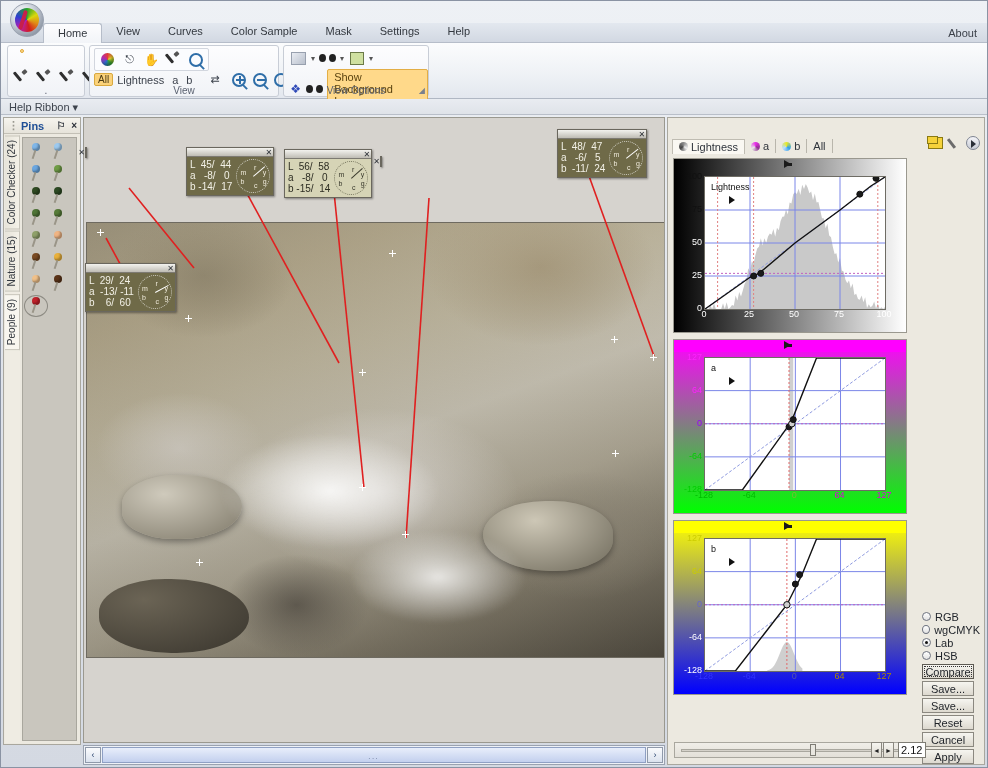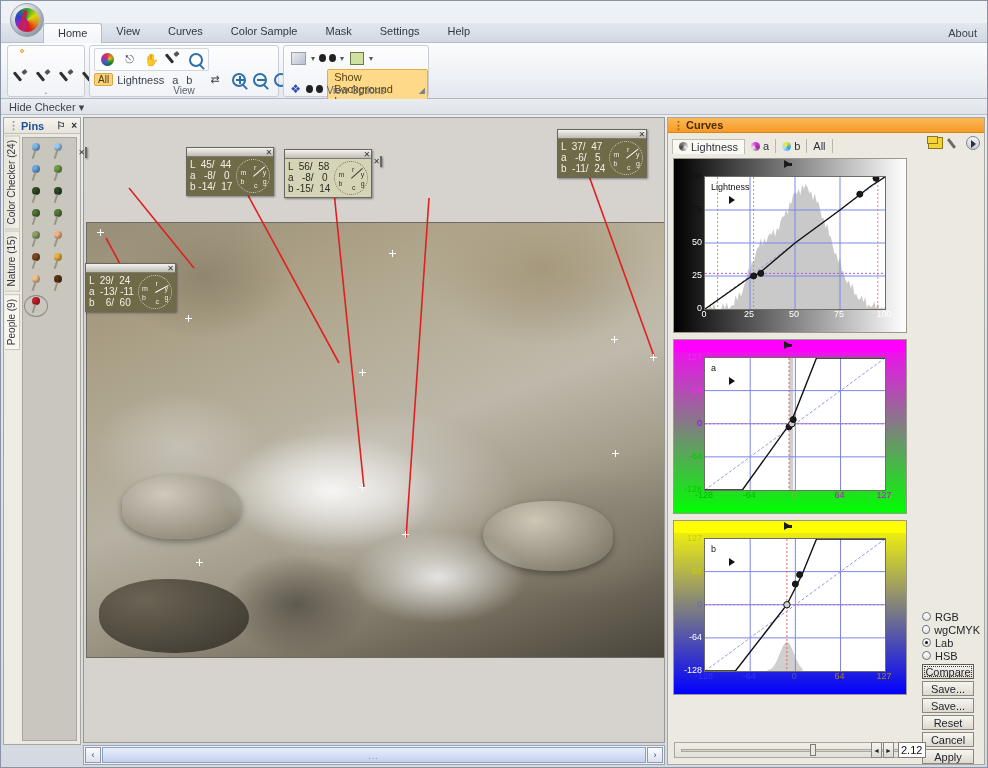--- a/index.html
+++ b/index.html
@@ -546,21 +546,21 @@
             <span class="glasses"></span>
           </span>
         <span class="bg-layers-btn">Show Background Layers</span>
       </div>
       <div class="glabel">View Options</div>
       <span style="position:absolute; right:3px; bottom:1px; font-size:8px; color:#7b818d;">◢</span>
     </div>
   </div>
 
   <div class="hide-ribbon">
-    <span>Hide Checker</span>
+    <span>Help Ribbon</span>
     <span>▾</span>
   </div>
 
   <div class="pins-panel">
     <div class="pins-head">
       <span class="grip">⋮</span>
       <span>Pins</span>
       <span class="hbtns">
         <span>⚐</span>
         <span style="margin-left:3px;">×</span>
@@ -653,21 +653,21 @@
       <div class="readout light" style="left: 379px; top: 155px; background: rgb(214, 212, 182);">
         <div class="rbar">
           <span class="x">✕</span>
         </div>
       </div>
       <div class="readout" style="left: 556px; top: 128px; background: rgb(111, 106, 72);">
         <div class="rbar">
           <span class="x">✕</span>
         </div>
         <div class="rbody">
-          <div class="vals">L  37/  47
+          <div class="vals">L  48/  47
 a   -6/   5
 b  -11/  24</div>
           <div class="dial">
             <span style="left: 52%; top: 6%;">r</span>
             <span style="left: 80%; top: 22%;">y</span>
             <span style="left: 80%; top: 50%;">g</span>
             <span style="left: 52%; top: 64%;">c</span>
             <span style="left: 10%; top: 50%;">b</span>
             <span style="left: 10%; top: 22%;">m</span>
             <div class="needle" style="transform: rotate(-38deg);"></div>
@@ -689,23 +689,20 @@
             <span style="left: 52%; top: 64%;">c</span>
             <span style="left: 10%; top: 50%;">b</span>
             <span style="left: 10%; top: 22%;">m</span>
             <div class="needle" style="transform: rotate(-28deg);"></div>
           </div>
         </div>
       </div>
     </div>
 
   <div class="curves-panel">
-    <div class="curves-head">
-      <span class="grip">⋮</span><span>Curves</span>
-    </div>
 
     <div class="chan-tabs">
       <div class="ctab active">
         <span class="dotico"></span>
         <span>Lightness</span>
       </div>
       <div class="ctab a">
         <span class="dotico"></span>
         <span>a</span>
       </div>

